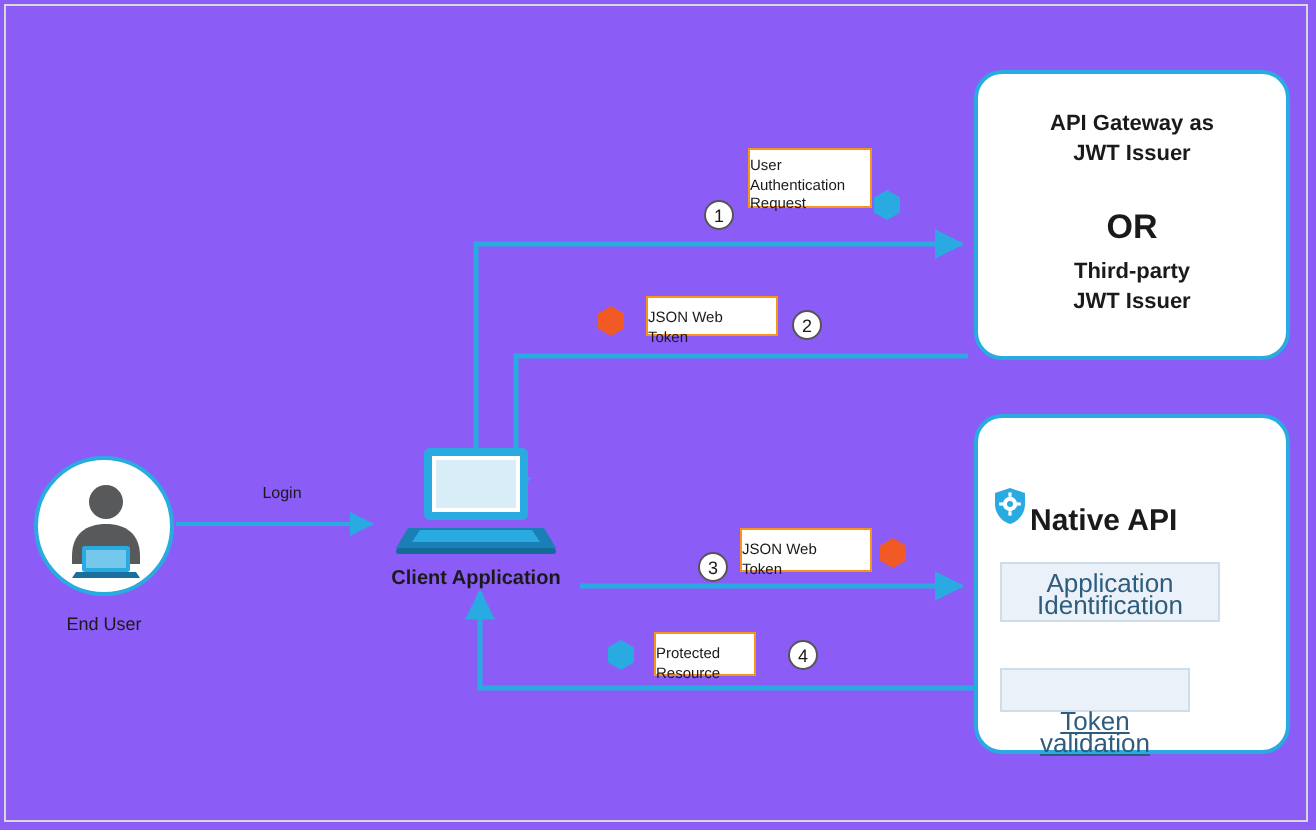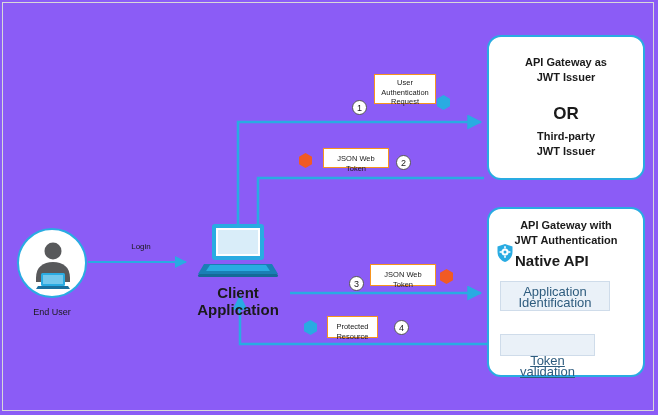--- a/index.html
+++ b/index.html
@@ -87,21 +87,21 @@
     width: 95px; height: 20px;
     padding-top: 20px;
     text-decoration: underline;
   }
 
   
   .orange-box {
     border: 1.5px solid #F7941E;
     background: #ffffff;
     box-sizing: border-box;
-    text-align: center;
+    text-align: left;
     font-size: 7.5px;
     color: #1a1a1a;
     line-height: 9.5px;
     padding-top: 3px;
   }
   #box-auth-request {
     left: 374px; top: 74px;
     width: 62px; height: 30px;
   }
   #box-jwt-1 {
@@ -160,21 +160,21 @@
     width: 84px;
     text-align: center;
     font-size: 9px;
     font-weight: normal;
     color: #1a1a1a;
   }
   #client-app-label {
     left: 182px; top: 284px;
     width: 112px;
     text-align: center;
-    font-size: 15px;
+    font-size: 10px;
     font-weight: bold;
     color: #1a1a1a;
   }
   #login-label {
     left: 118px; top: 242px;
     width: 46px;
     text-align: center;
     font-size: 8px;
     color: #1a1a1a;
   }
@@ -222,24 +222,20 @@
     <div>API Gateway as</div>
     <div>JWT Issuer</div>
   </div>
   <div class="abs" id="issuer-or">OR</div>
   <div class="abs box-title" id="issuer-title2">
     <div>Third-party</div>
     <div>JWT Issuer</div>
   </div>
 
   <div class="abs rounded-box" id="box-gateway"></div>
-  <div class="abs box-title" id="gateway-title">
-    <div>API Gateway with</div>
-    <div>JWT Authentication</div>
-  </div>
 
   <div class="abs" style="left:496px; top:243px; width:18px; height:20px;">
     <svg width="18" height="20" viewBox="0 0 18 20">
       <path d="M9,1 L16.5,3.5 L16.5,9 C16.5,14 13,17.8 9,19 C5,17.8 1.5,14 1.5,9 L1.5,3.5 Z" fill="#29ABE2"></path>
       <circle cx="9" cy="9" r="3.6" fill="#ffffff"></circle>
       <circle cx="9" cy="9" r="1.5" fill="#29ABE2"></circle>
       <rect x="8.2" y="3.2" width="1.6" height="2.2" fill="#ffffff"></rect>
       <rect x="8.2" y="12.6" width="1.6" height="2.2" fill="#ffffff"></rect>
       <rect x="3.6" y="8.2" width="2.2" height="1.6" fill="#ffffff"></rect>
       <rect x="12.2" y="8.2" width="2.2" height="1.6" fill="#ffffff"></rect>

